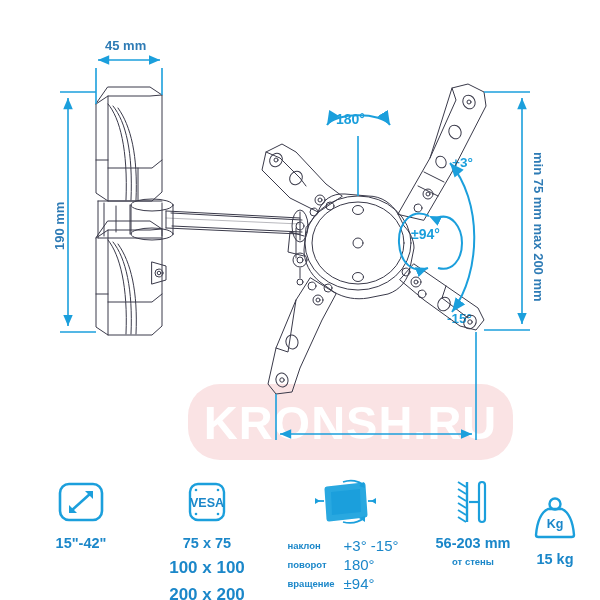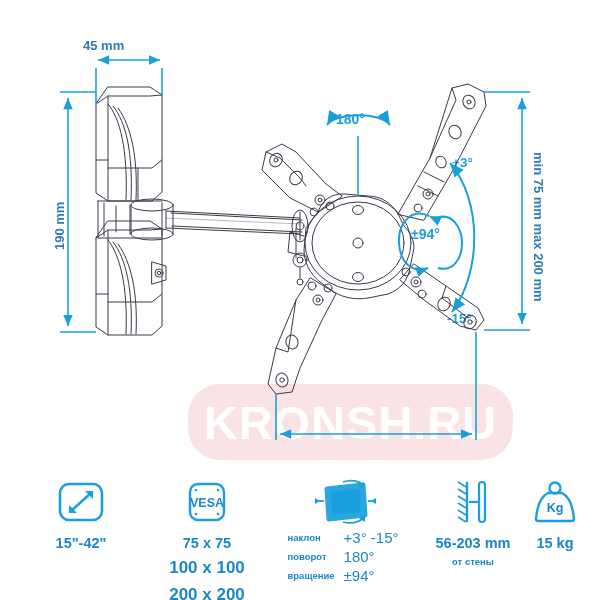--- a/index.html
+++ b/index.html
@@ -49,21 +49,21 @@
     color:#1b87c9;font-weight:bold;font-size:14.5px;margin-top:7px;
     white-space:nowrap;font-family:"Liberation Sans",sans-serif;text-align:center;
   }
   .spec-sub{
     color:#1b87c9;font-weight:bold;font-size:17px;margin-top:7px;
     white-space:nowrap;
   }
   .spec-note{
     color:#1b87c9;font-weight:bold;font-size:9.5px;margin-top:5px;white-space:nowrap;
   }
-  .angle-table{display:table;border-spacing:0;}
+  .angle-table{display:table;margin-top:8px;border-spacing:0;}
   .angle-row{display:table-row;}
   .angle-name{
     display:table-cell;color:#1b87c9;font-weight:bold;font-size:9.5px;
     text-align:left;padding:1px 9px 1px 0;vertical-align:middle;
   }
   .angle-val{
     display:table-cell;color:#1b87c9;font-weight:normal;font-size:15px;
     text-align:left;vertical-align:middle;padding:1px 0;
   }
 </style>
@@ -226,21 +226,21 @@
       <line x1="358" y1="136" x2="358" y2="196"></line>
       <path d="M327 125 C335 112 382 112 390 125" stroke-width="2" marker-start="url(#al)" marker-end="url(#ar)"></path>
 
       <path d="M450 163 C482 200 482 272 452 312" stroke-width="2" marker-start="url(#al)" marker-end="url(#ar)"></path>
 
       <path d="M429 216 C412 208 398 222 399 243 C400 262 412 274 428 268" stroke-width="2" marker-start="url(#ar2)" marker-end="url(#ar2)"></path>
       <path d="M437 218 C452 212 462 228 462 243 C462 260 452 272 438 268" stroke-width="2"></path>
     </g>
   </svg>
 
-  <div class="dimtxt" style="left:83px;top:38px;">45 mm</div>
+  <div class="dimtxt" style="left:105px;top:38px;">45 mm</div>
 
   <div class="dimtxt rot90" style="left:52px;top:250px;">190 mm</div>
 
   <div class="dimtxt rot90cw" style="left:546px;top:152px;">min 75 mm max 200 mm</div>
 
   <div class="dimtxt" style="left:300px;top:440px;">min 75 mm max 200 mm</div>
 
   <div class="angletxt" style="left:336px;top:111px;font-size:14px;">180°</div>
 
   <div class="angletxt" style="left:452px;top:155px;">+3°</div>
@@ -324,21 +324,21 @@
             <line x1="16" y1="44" x2="8" y2="39"></line>
           </g>
           <rect x="29" y="4" width="6" height="40" rx="3" ry="3" fill="none" stroke="#1b9fdc" stroke-width="2.2"></rect>
           <line x1="19" y1="24" x2="29" y2="24" stroke="#1b9fdc" stroke-width="2.2"></line>
         </svg>
       </div>
       <div class="spec-label">56-203 mm</div>
       <div class="spec-note">от стены</div>
     </div>
 
-    <div class="spec" style="left:520px;top:8px;width:70px;">
+    <div class="spec" style="left:520px;top:24px;width:70px;">
       <div class="spec-icon">
         <svg width="50" height="46" viewBox="0 0 50 46">
           <circle cx="25" cy="9" r="5.5" fill="none" stroke="#1b9fdc" stroke-width="2.4"></circle>
           <path d="M18 14 C10 18 7 28 6 40 C6 41.5 7 42 8.5 42 L41.5 42
                    C43 42 44 41.5 44 40 C43 28 40 18 32 14 Z" fill="none" stroke="#1b9fdc" stroke-width="2.4" stroke-linejoin="round"></path>
           <text x="25" y="33" text-anchor="middle" fill="#1b87c9" font-family="Liberation Sans, sans-serif" font-size="12.5" font-weight="bold">Kg</text>
         </svg>
       </div>
       <div class="spec-label">15 kg</div>
     </div>

